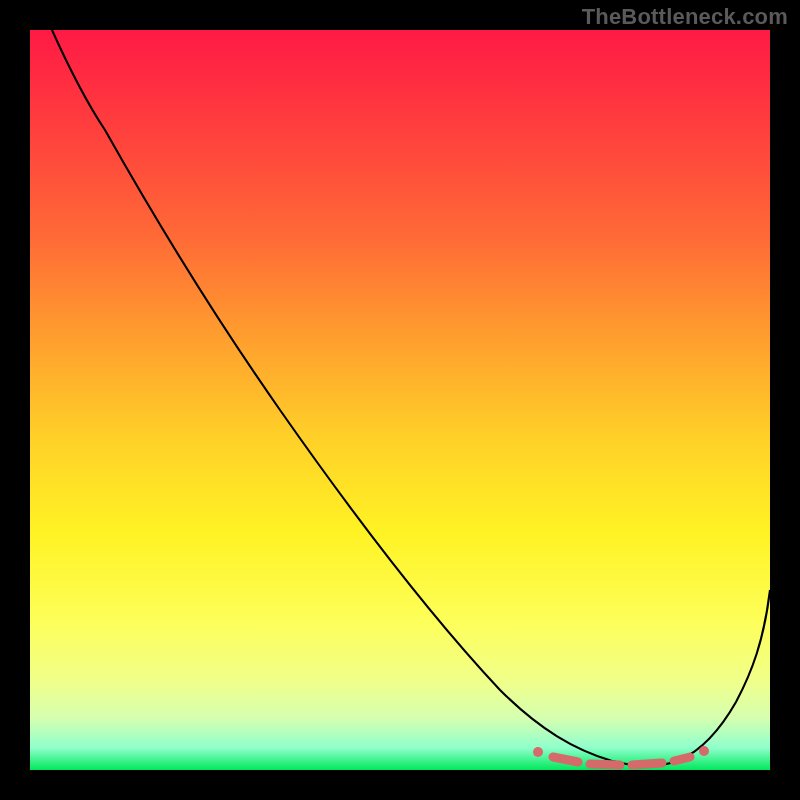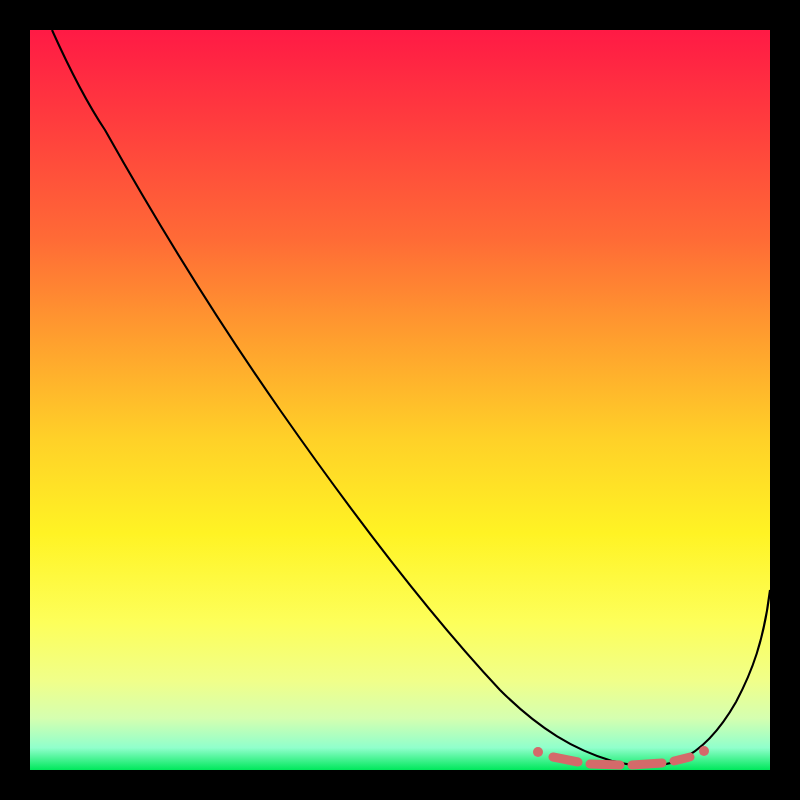--- a/index.html
+++ b/index.html
@@ -74,20 +74,21 @@
     fill: none;
   }
   .floor-dot {
     fill: #d46a6a;
   }
 </style>
 </head>
 <body>
 
 <div class="frame">
+  <div class="watermark">TheBottleneck.com</div>
 
   <div class="plot">
     <div class="gradient-bg"></div>
 
     <svg class="curve-svg" viewBox="0 0 740 740" preserveAspectRatio="none">
       <path class="curve-path" d="M 22 0
                C 40 40, 55 70, 75 100
                C 120 180, 180 280, 250 380
                C 320 480, 395 580, 470 660
                C 510 700, 545 720, 582 731

